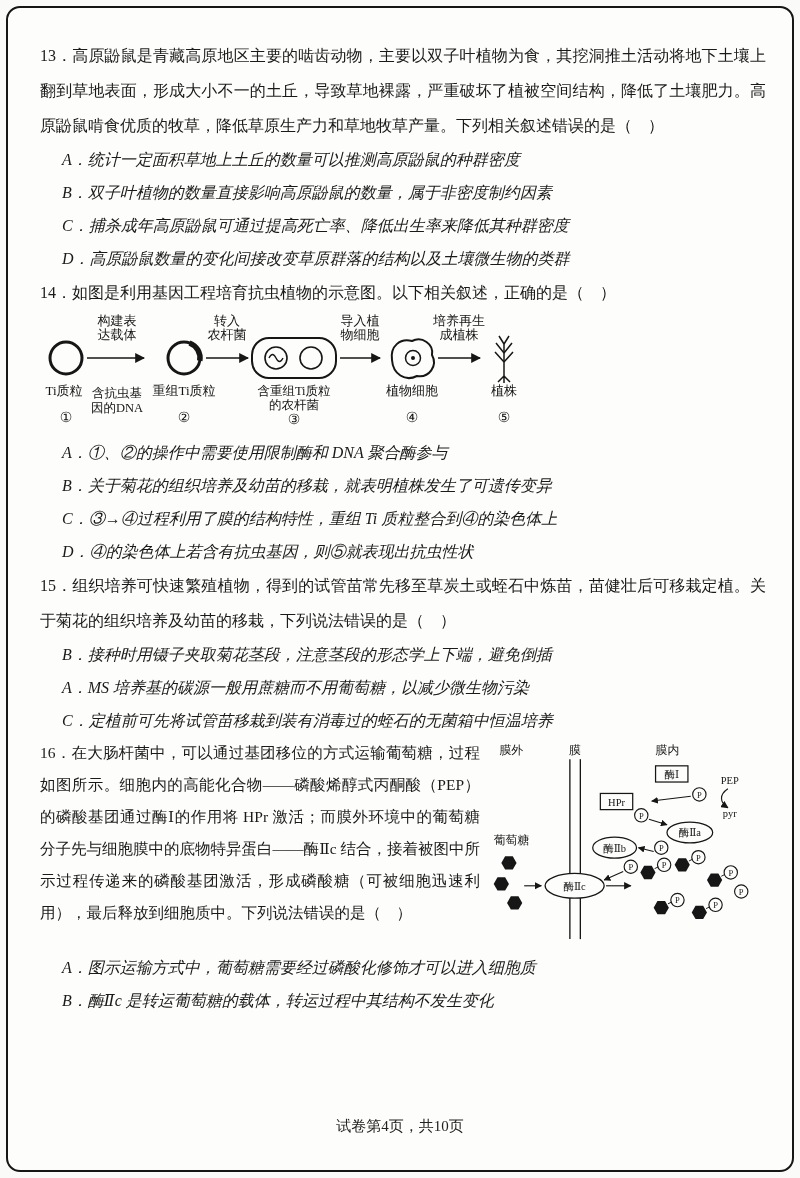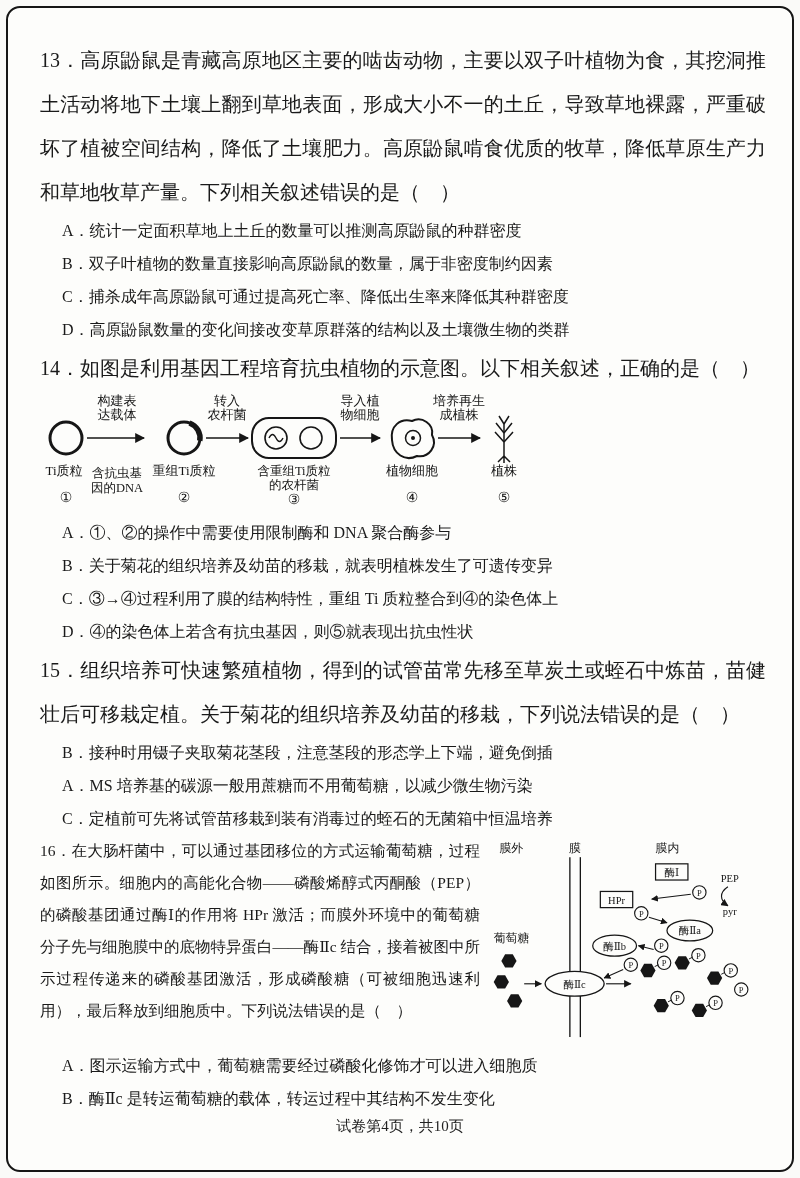--- a/index.html
+++ b/index.html
@@ -12,26 +12,27 @@
     position: relative;
   }
   .frame {
     position: absolute; left: 6px; top: 6px; right: 6px; bottom: 6px;
     border: 2px solid #161616; border-radius: 14px;
     background: #fdfdfb;
     padding: 30px 26px 0 32px;
     overflow: hidden;
   }
   .stem {
-    font-size: 20px; line-height: 44px; margin: 0;
+    font-size: 16px; line-height: 35px; margin: 0;
     text-align: justify;
   }
   .option {
     font-size: 16px; line-height: 33px; margin: 0;
     padding-left: 22px;
+    font-style: italic;
   }
   .section-title {
     font-size: 16.5px; font-weight: bold; line-height: 33px; margin: 0;
   }
   .diagram14 { margin: 2px 0 2px -6px; height: 118px; }
   .q16-figure {
     float: right; width: 278px; margin: 16px 0 4px 8px;
   }
   .q16-stem { font-size: 15.5px; line-height: 32px; }
   .clearfix { clear: both; }

